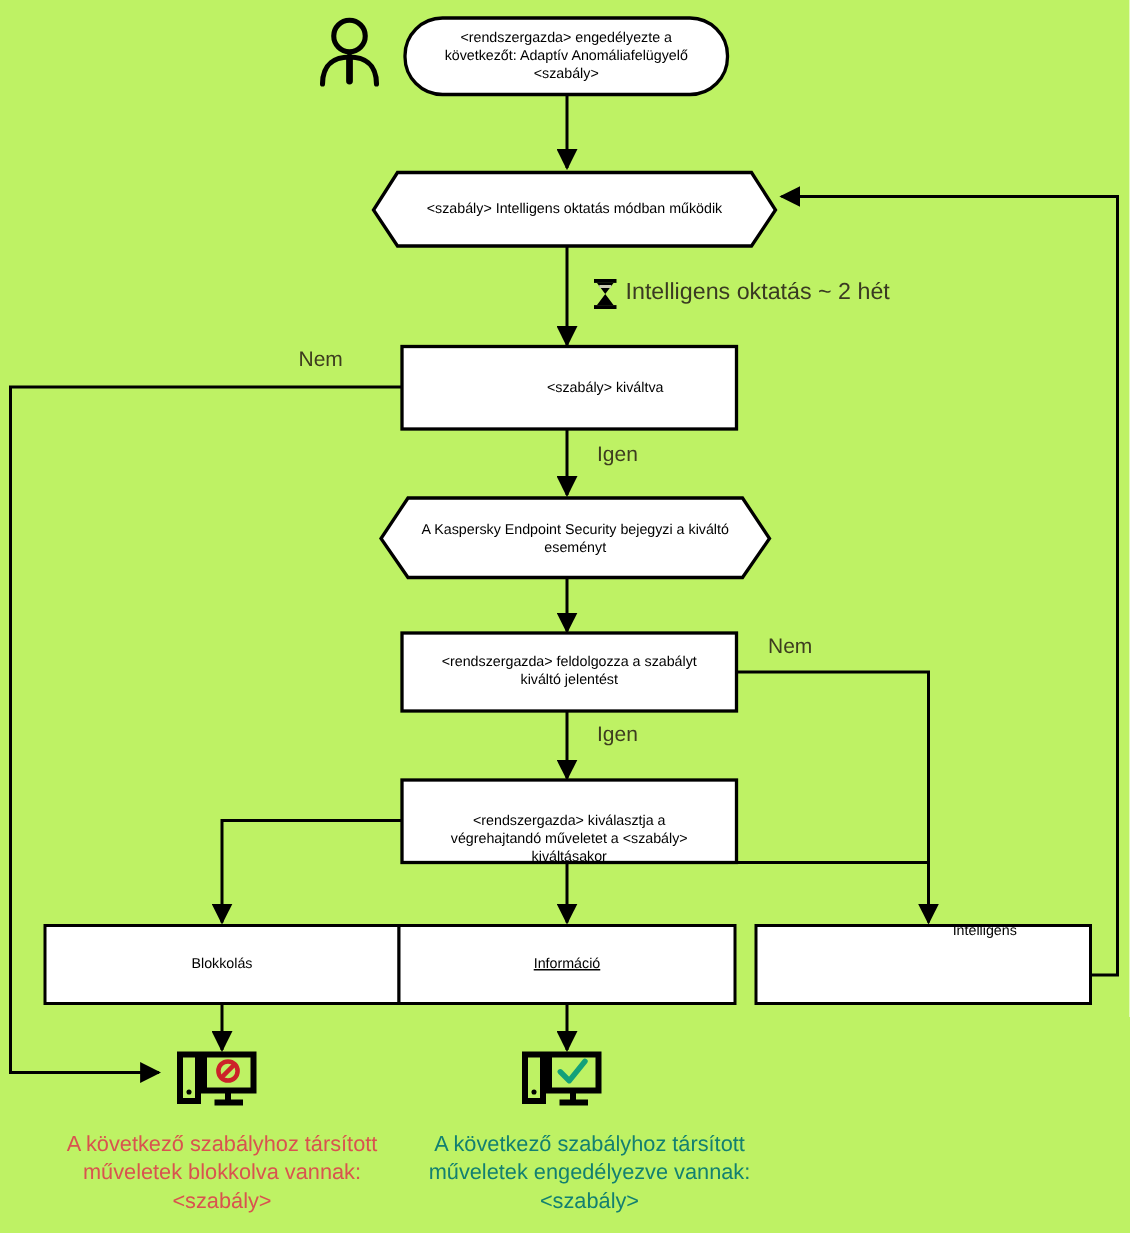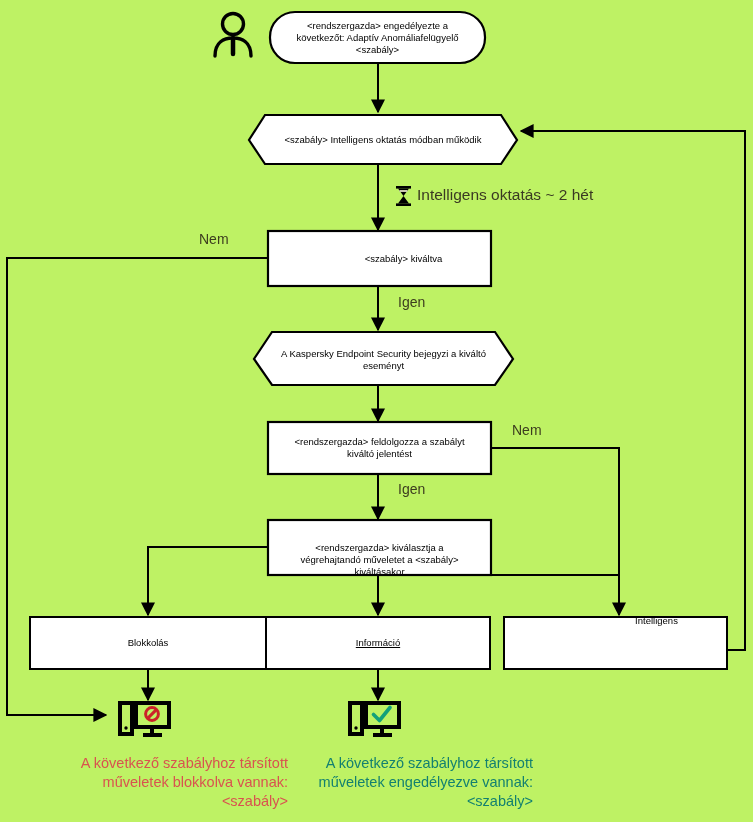--- a/index.html
+++ b/index.html
@@ -45,21 +45,21 @@
   }
   .timer-label {
     position: absolute;
     color: #3a3a22;
     font-size: 15.5px;
     line-height: 18px;
     white-space: nowrap;
   }
   .caption {
     position: absolute;
-    text-align: right;
+    text-align: center;
     font-size: 14.5px;
     line-height: 19px;
     white-space: pre-line;
   }
   .caption-blocked { color: #d9534f; }
   .caption-allowed  { color: #138070; }
 </style>
 </head>
 <body>
 

